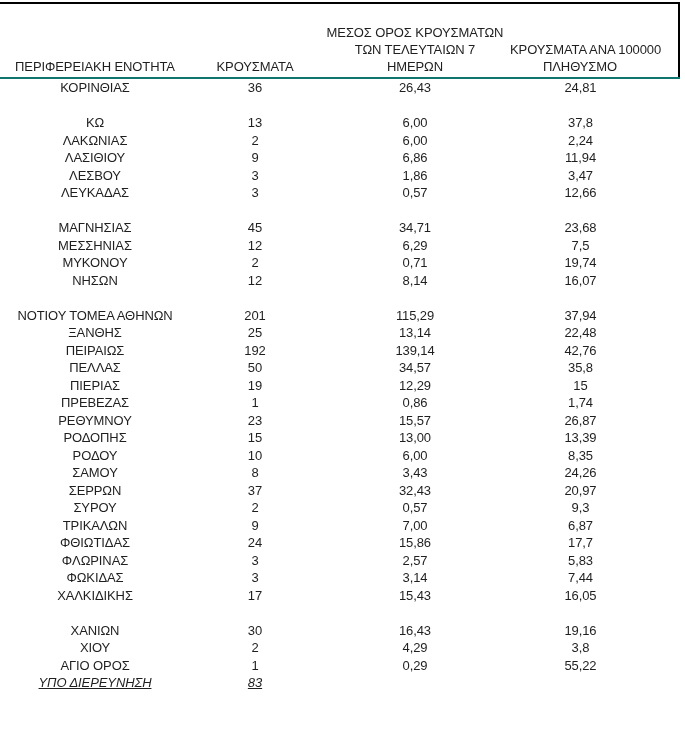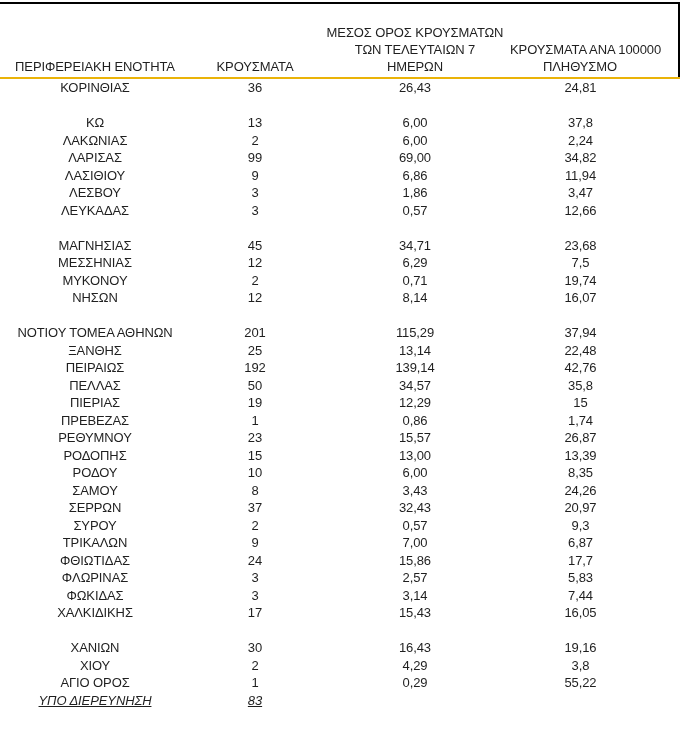--- a/index.html
+++ b/index.html
@@ -34,21 +34,21 @@
 
   th {
     font-weight: normal;
     text-align: center;
     vertical-align: bottom;
     white-space: pre;
     line-height: 17px;
     height: 71px;
     padding: 0 0 2px 0;
     border-top: 2px solid #000000;
-    border-bottom: 2px solid #eab308;
+    border-bottom: 2px solid #0f766e;
   }
   th.c3 { border-right: 2px solid #000000; }
 
   td {
     text-align: center;
     vertical-align: middle;
     height: 17.5px;
     line-height: 17.5px;
     padding: 0;
     white-space: nowrap;
@@ -97,26 +97,20 @@
           <td class="c2">6,00</td>
           <td class="c3">37,8</td>
         </tr>
         <tr>
           <td class="c0">ΛΑΚΩΝΙΑΣ</td>
           <td class="c1">2</td>
           <td class="c2">6,00</td>
           <td class="c3">2,24</td>
         </tr>
         <tr>
-          <td class="c0">ΛΑΡΙΣΑΣ</td>
-          <td class="c1">99</td>
-          <td class="c2">69,00</td>
-          <td class="c3">34,82</td>
-        </tr>
-        <tr>
           <td class="c0">ΛΑΣΙΘΙΟΥ</td>
           <td class="c1">9</td>
           <td class="c2">6,86</td>
           <td class="c3">11,94</td>
         </tr>
         <tr>
           <td class="c0">ΛΕΣΒΟΥ</td>
           <td class="c1">3</td>
           <td class="c2">1,86</td>
           <td class="c3">3,47</td>

